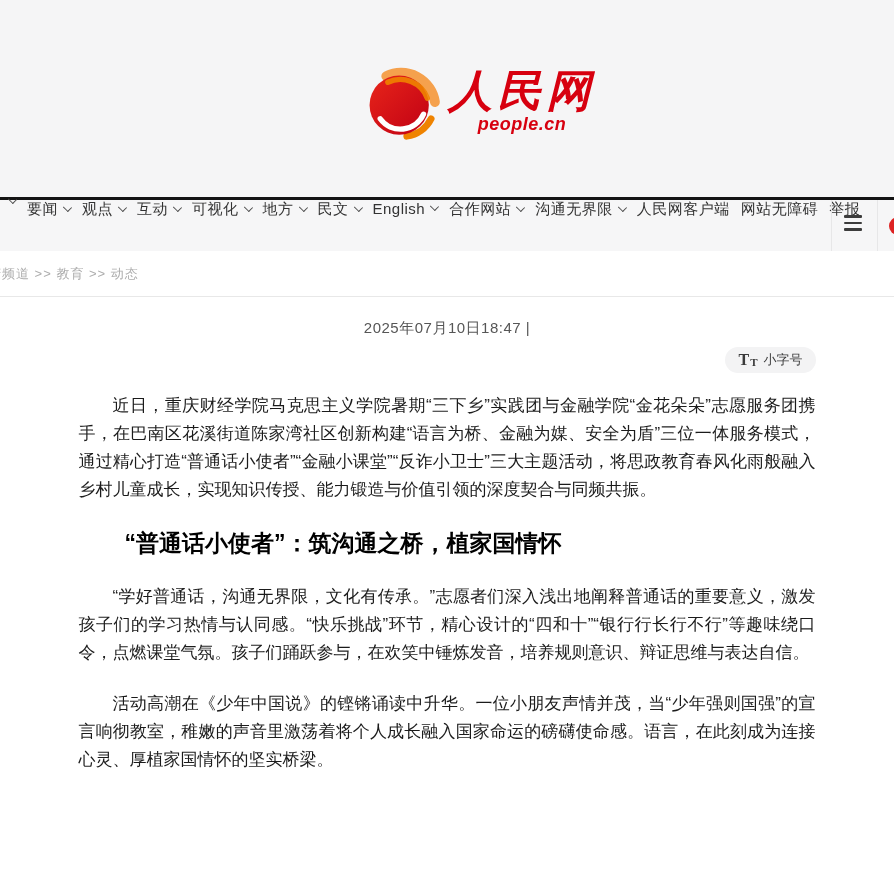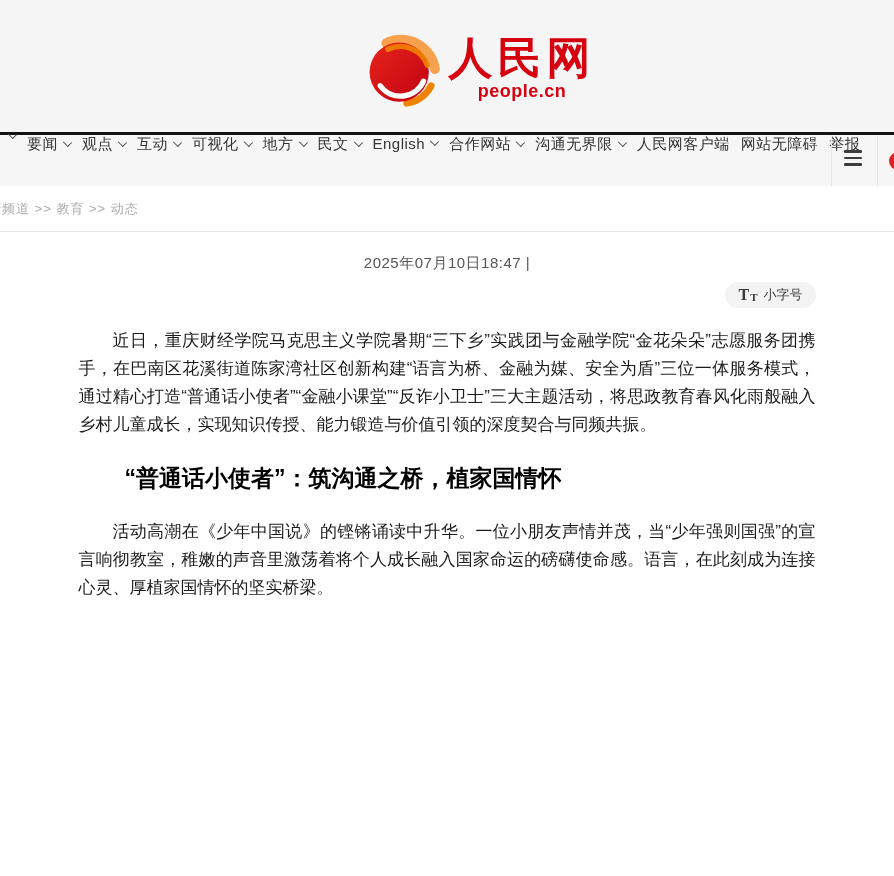--- a/index.html
+++ b/index.html
@@ -6,24 +6,25 @@
   html, body { width: 894px; height: 876px; overflow: hidden; }
   body {
     font-family: "Liberation Sans", "DejaVu Sans", sans-serif;
     background: #ffffff;
     color: #191919;
     position: relative;
   }
 
   
   .site-header {
-    height: 132px;
+    height: 197px;
     background: #f5f5f6;
     display: flex;
     justify-content: center;
+    font-style: italic;
   }
   .logo {
     display: flex;
     align-items: center;
     transform: translateX(33px);
     margin-top: 6px;
   }
   .logo-globe { width: 76px; height: 76px; flex: 0 0 auto; }
   .logo-text { margin-left: 8px; text-align: center; }
   .logo-cn {
@@ -276,15 +277,16 @@
     <button class="font-pill">
       <span class="t-large">T</span>
       <span class="t-small">T</span>
       <span>小字号</span>
     </button>
   </div>
 
   <div class="content">
     <p class="first">近日，重庆财经学院马克思主义学院暑期“三下乡”实践团与金融学院“金花朵朵”志愿服务团携手，在巴南区花溪街道陈家湾社区创新构建“语言为桥、金融为媒、安全为盾”三位一体服务模式，通过精心打造“普通话小使者”“金融小课堂”“反诈小卫士”三大主题活动，将思政教育春风化雨般融入乡村儿童成长，实现知识传授、能力锻造与价值引领的深度契合与同频共振。</p>
     <h3 class="sub-heading">“普通话小使者”：筑沟通之桥，植家国情怀</h3>
+    <p>“学好普通话，沟通无界限，文化有传承。”志愿者们深入浅出地阐释普通话的重要意义，激发孩子们的学习热情与认同感。“快乐挑战”环节，精心设计的“四和十”“银行行长行不行”等趣味绕口令，点燃课堂气氛。孩子们踊跃参与，在欢笑中锤炼发音，培养规则意识、辩证思维与表达自信。</p>
     <p>活动高潮在《少年中国说》的铿锵诵读中升华。一位小朋友声情并茂，当“少年强则国强”的宣言响彻教室，稚嫩的声音里激荡着将个人成长融入国家命运的磅礴使命感。语言，在此刻成为连接心灵、厚植家国情怀的坚实桥梁。</p>
   </div>
 </main>
 
 </body></html>

